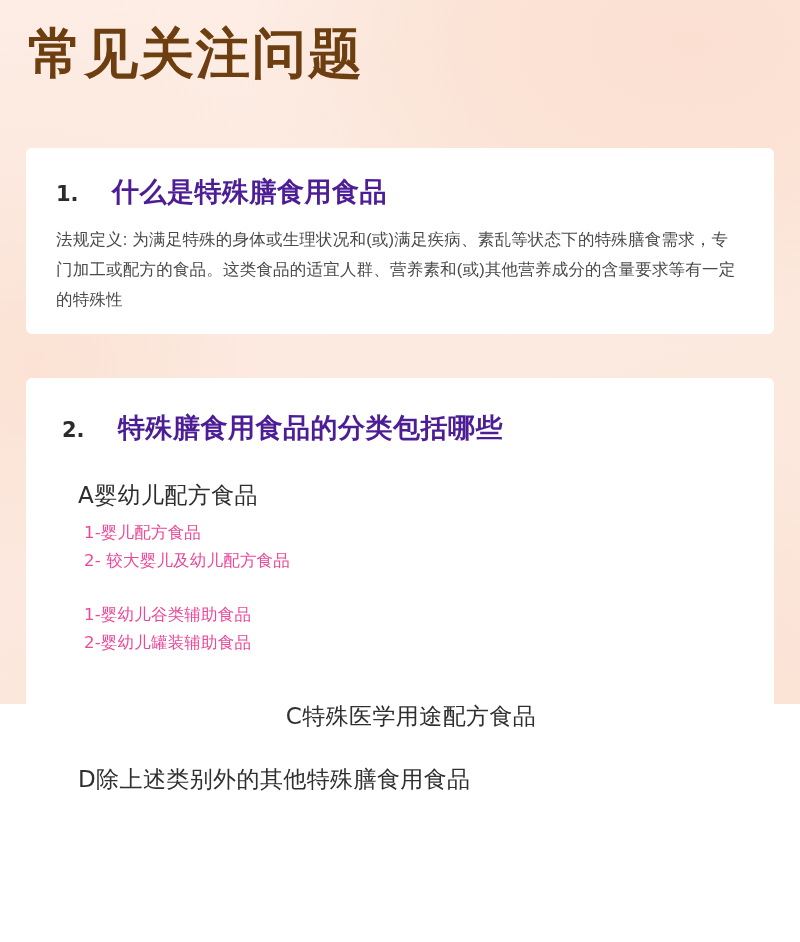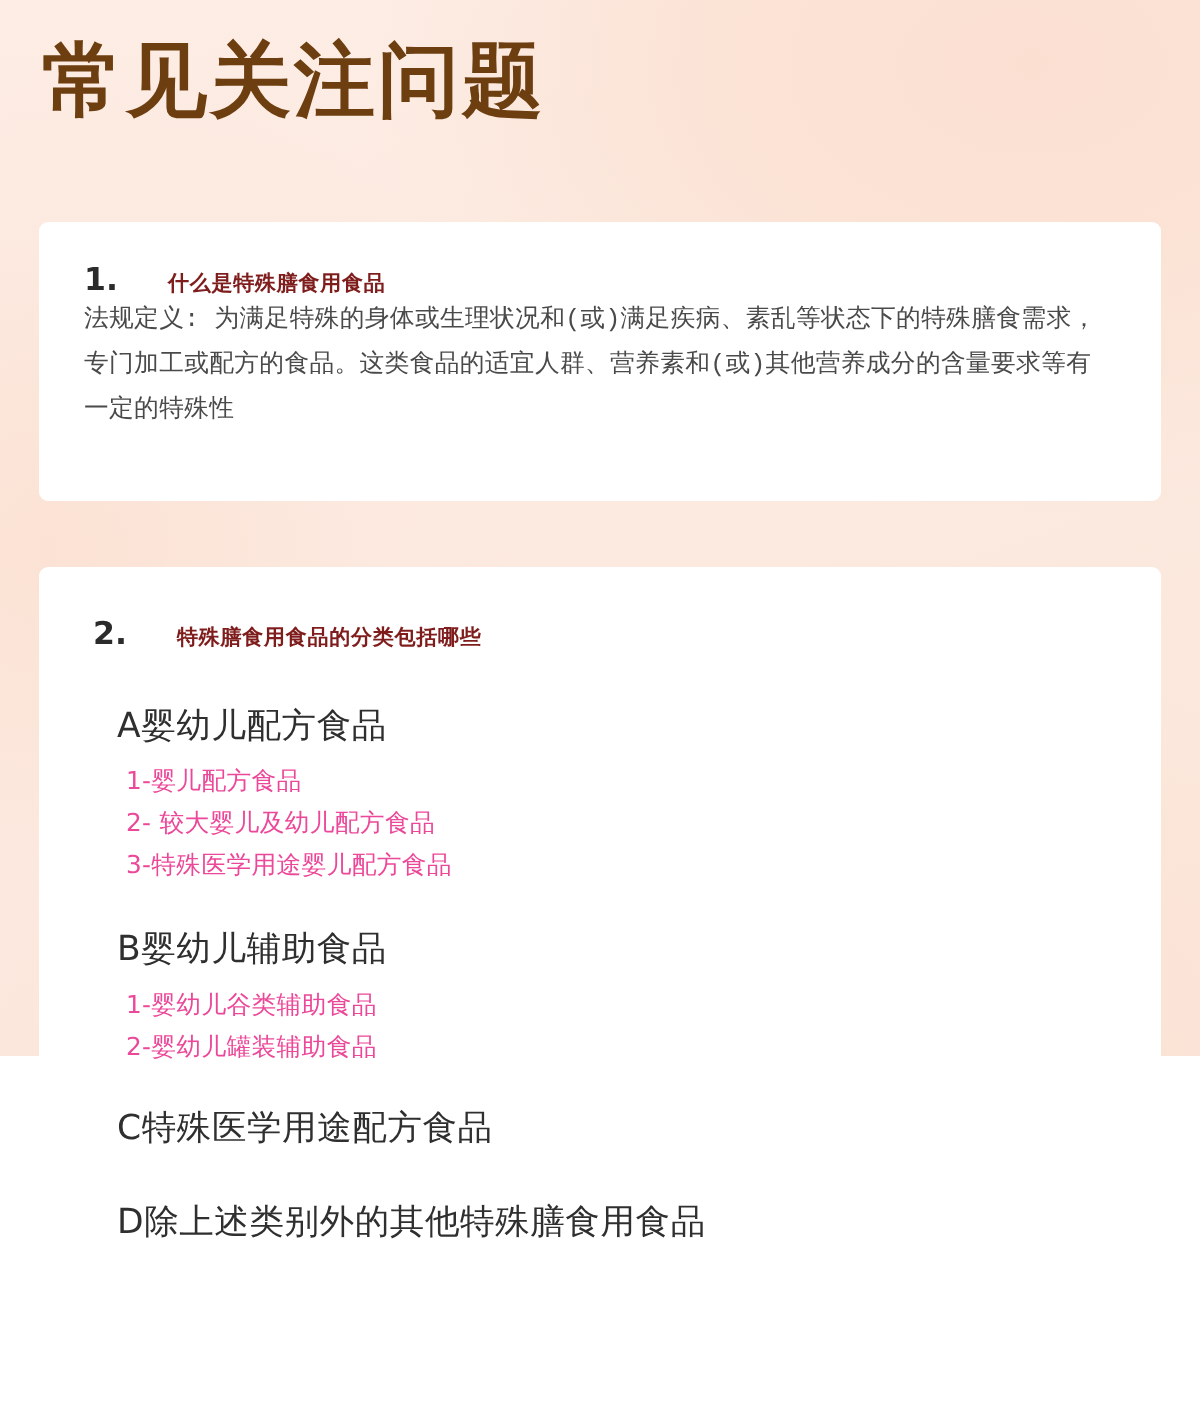--- a/index.html
+++ b/index.html
@@ -62,33 +62,33 @@
     font-family: "DejaVu Sans", "Liberation Sans", sans-serif;
   }
   .q-num {
     width: 56px;
     font-size: 21px;
     font-weight: bold;
     color: #2b2b2b;
     flex: 0 0 auto;
   }
   .q-text {
-    font-size: 14px;
+    font-size: 27px;
     font-weight: bold;
-    color: #7f1d1d;
+    color: #4c1d95;
     letter-spacing: 0.5px;
     text-align: center;
   }
   .q-body {
-    margin-top: 0;
+    margin-top: 14px;
     font-size: 16.5px;
     line-height: 30px;
     color: #4a4a4a;
     letter-spacing: 0.2px;
-    font-family: Liberation Mono, monospace;
+    font-family: Liberation Sans, sans-serif;
   }
   #card-2 .q-head {
     margin-left: 6px;
   }
   .group {
     margin-left: 22px;
   }
   .group-title {
     font-size: 23px;
     color: #2f2f2f;
@@ -102,21 +102,21 @@
   }
   .group-item {
     font-size: 16.5px;
     line-height: 28px;
     color: #ec4899;
     letter-spacing: 0.2px;
     font-family: "DejaVu Sans", "Liberation Sans", sans-serif;
   }
   .gap-a { margin-top: 34px; }
   .gap-b { margin-top: 26px; }
-  .gap-c { margin-top: 24px; }
+  .gap-c { margin-top: 44px; text-align: center; }
   .gap-d { margin-top: 32px; }
 </style>
 </head>
 <body>
 
 <div class="page">
 
   <div class="title">常见关注问题</div>
 
   <div class="card" id="card-1">
@@ -131,26 +131,24 @@
     <div class="q-head">
       <span class="q-num">2.</span>
       <span class="q-text">特殊膳食用食品的分类包括哪些</span>
     </div>
 
     <div class="group gap-a">
       <div class="group-title">A婴幼儿配方食品</div>
       <div class="group-items">
         <div class="group-item">1-婴儿配方食品</div>
         <div class="group-item">2- 较大婴儿及幼儿配方食品</div>
-        <div class="group-item">3-特殊医学用途婴儿配方食品</div>
       </div>
     </div>
 
     <div class="group gap-b">
-      <div class="group-title">B婴幼儿辅助食品</div>
       <div class="group-items">
         <div class="group-item">1-婴幼儿谷类辅助食品</div>
         <div class="group-item">2-婴幼儿罐装辅助食品</div>
       </div>
     </div>
 
     <div class="group gap-c">
       <div class="group-title">C特殊医学用途配方食品</div>
     </div>
 

